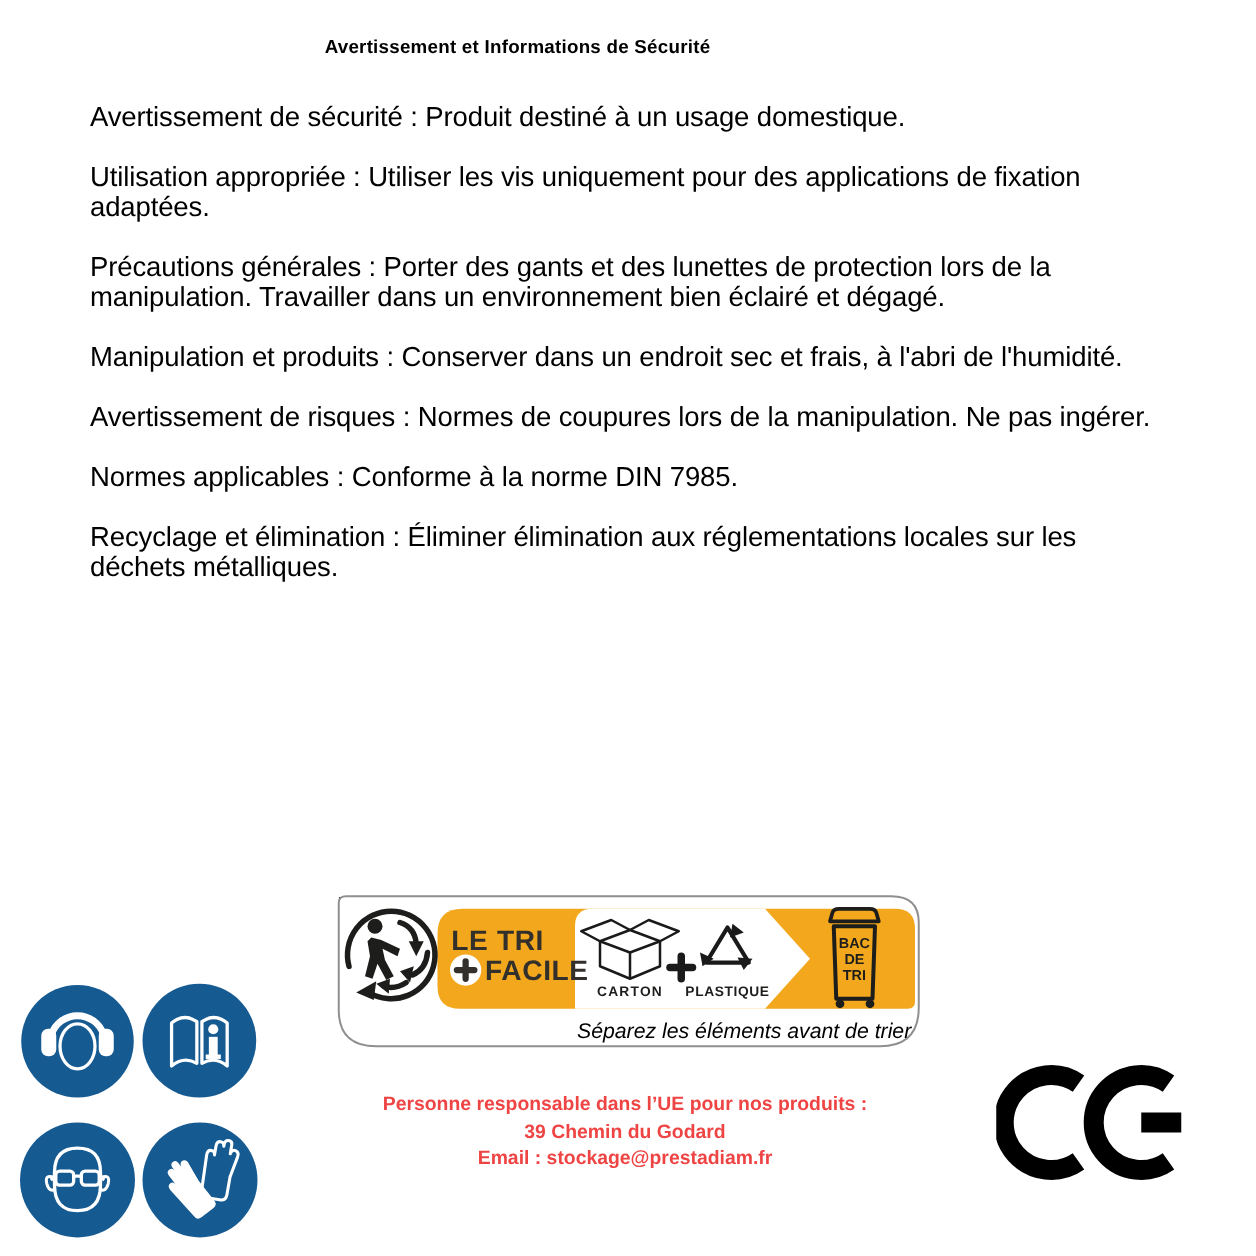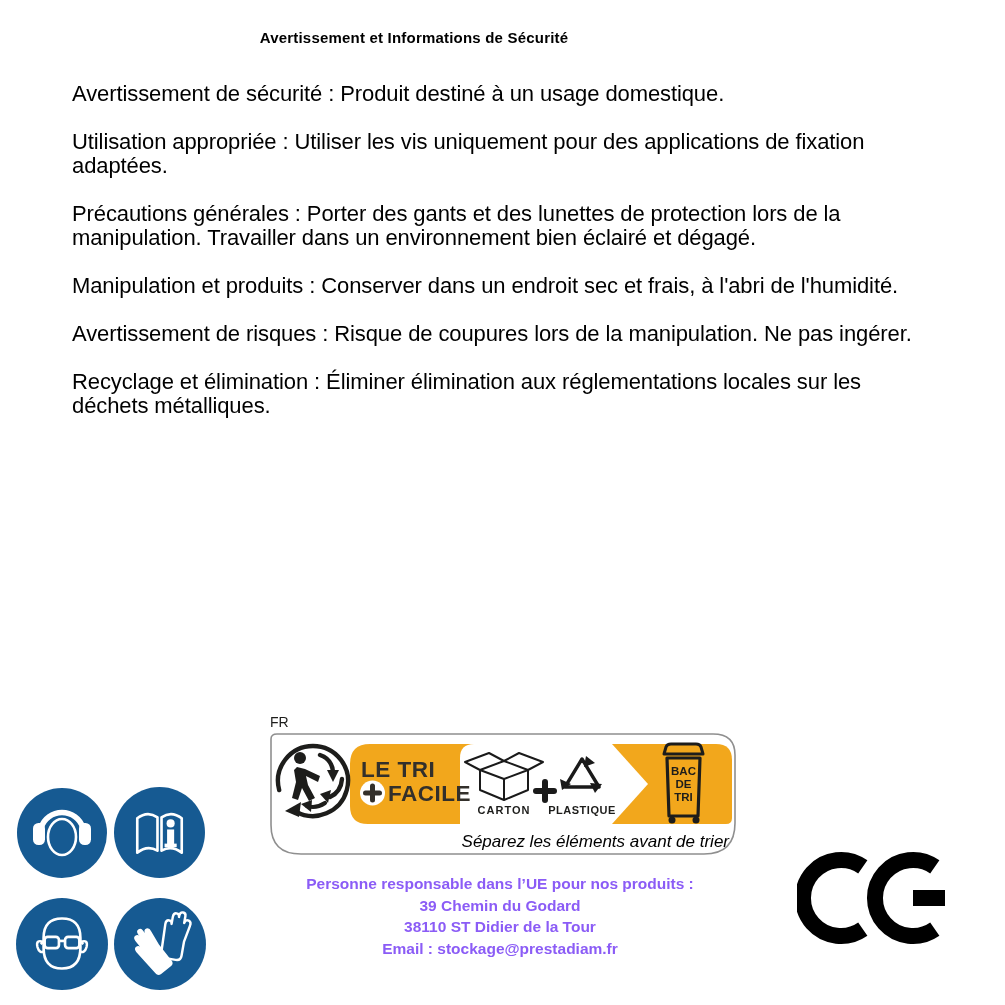--- a/index.html
+++ b/index.html
@@ -13,42 +13,43 @@
   }
   .body-text{
     position:absolute;left:72px;top:82px;width:850px;
   }
   .body-text p{
     margin:0 0 24px 0;font-size:22px;line-height:24px;letter-spacing:-0.1px;
   }
   .fr-label{
     position:absolute;left:270px;top:714px;font-size:14px;font-weight:normal;color:#1d1d1b;
   }
-  .banner-wrap{position:absolute;left:268px;top:732px;width:470px;height:124px;text-decoration:underline;}
+  .banner-wrap{position:absolute;left:268px;top:715px;width:470px;height:124px;text-decoration:underline;}
   .icons-grid svg{position:absolute;}
   .address-block{
     position:absolute;left:250px;top:873px;width:500px;text-align:center;
-    font-size:15.5px;font-weight:bold;line-height:21.5px;color:#8b5cf6;
+    font-size:15.5px;font-weight:bold;line-height:21.5px;color:#ef4444;
   }
   .ce-wrap{position:absolute;left:797px;top:849px;width:152px;height:98px;}
   .tri-text{font-family:"Liberation Sans", sans-serif;font-weight:bold;fill:#33302B;}
   .tri-small{font-family:"Liberation Sans", sans-serif;font-weight:bold;fill:#1d1d1b;}
   .sep-text{font-family:"Liberation Sans", sans-serif;font-style:italic;fill:#000;}
 </style>
 </head>
 <body>
 
 <div class="doc-title">Avertissement et Informations de Sécurité</div>
 
 <div class="body-text">
   <p>Avertissement de sécurité : Produit destiné à un usage domestique.</p>
   <p>Utilisation appropriée : Utiliser les vis uniquement pour des applications de fixation adaptées.</p>
   <p>Précautions générales : Porter des gants et des lunettes de protection lors de la manipulation. Travailler dans un environnement bien éclairé et dégagé.</p>
   <p>Manipulation et produits : Conserver dans un endroit sec et frais, à l'abri de l'humidité.</p>
-  <p>Avertissement de risques : Risque de coupures lors de la manipulation. Ne pas ingérer.</p>
+  <p>Avertissement de risques : Normes de coupures lors de la manipulation. Ne pas ingérer.</p>
+  <p>Normes applicables : Conforme à la norme DIN 7985.</p>
   <p>Recyclage et élimination : Éliminer élimination aux réglementations locales sur les déchets métalliques.</p>
 </div>
 
 <div class="fr-label">FR</div>
 
 <div class="banner-wrap">
   <svg width="470" height="124" viewBox="0 0 470 124">
 
     <path d="M 3,7 Q 3,2 9,2 L 445,2 Q 467,2 467,23 L 467,91 Q 467,122 436,122 L 33,122 Q 3,122 3,93 Z" fill="#ffffff" stroke="#8F8F8F" stroke-width="1.6"></path>
 
@@ -155,21 +156,20 @@
     </g>
     <g transform="rotate(-38 40 58)">
       <path d="M 31,72 L 29,44 Q 29,40 32,40 Q 35,40 35,43 L 35,35 Q 35,31 38,31 Q 41,31 41,34 L 41,32 Q 41,28 44,28 Q 47,28 47,31 L 47,35 Q 48,31 51,32 Q 54,33 53,37 L 51,52 L 51,72 Q 51,76 47,76 L 35,76 Q 31,76 31,72 Z" fill="#fff"></path>
     </g>
   </svg>
 </div>
 
 <div class="address-block">
   <div>Personne responsable dans l’UE pour nos produits :</div>
   <div>39 Chemin du Godard</div>
-  <div>38110 ST Didier de la Tour</div>
   <div>Email : stockage@prestadiam.fr</div>
 </div>
 
 <div class="ce-wrap">
   <svg width="152" height="98" viewBox="0 0 152 98" aria-label="CE">
     <g fill="none" stroke="#000" stroke-width="16">
       <path d="M 65.8,17.9 A 38 38 0 1 0 65.8,80.1"></path>
       <path d="M 137.8,17.9 A 38 38 0 1 0 137.8,80.1"></path>
       <line x1="116" y1="49" x2="148" y2="49"></line>
     </g>

